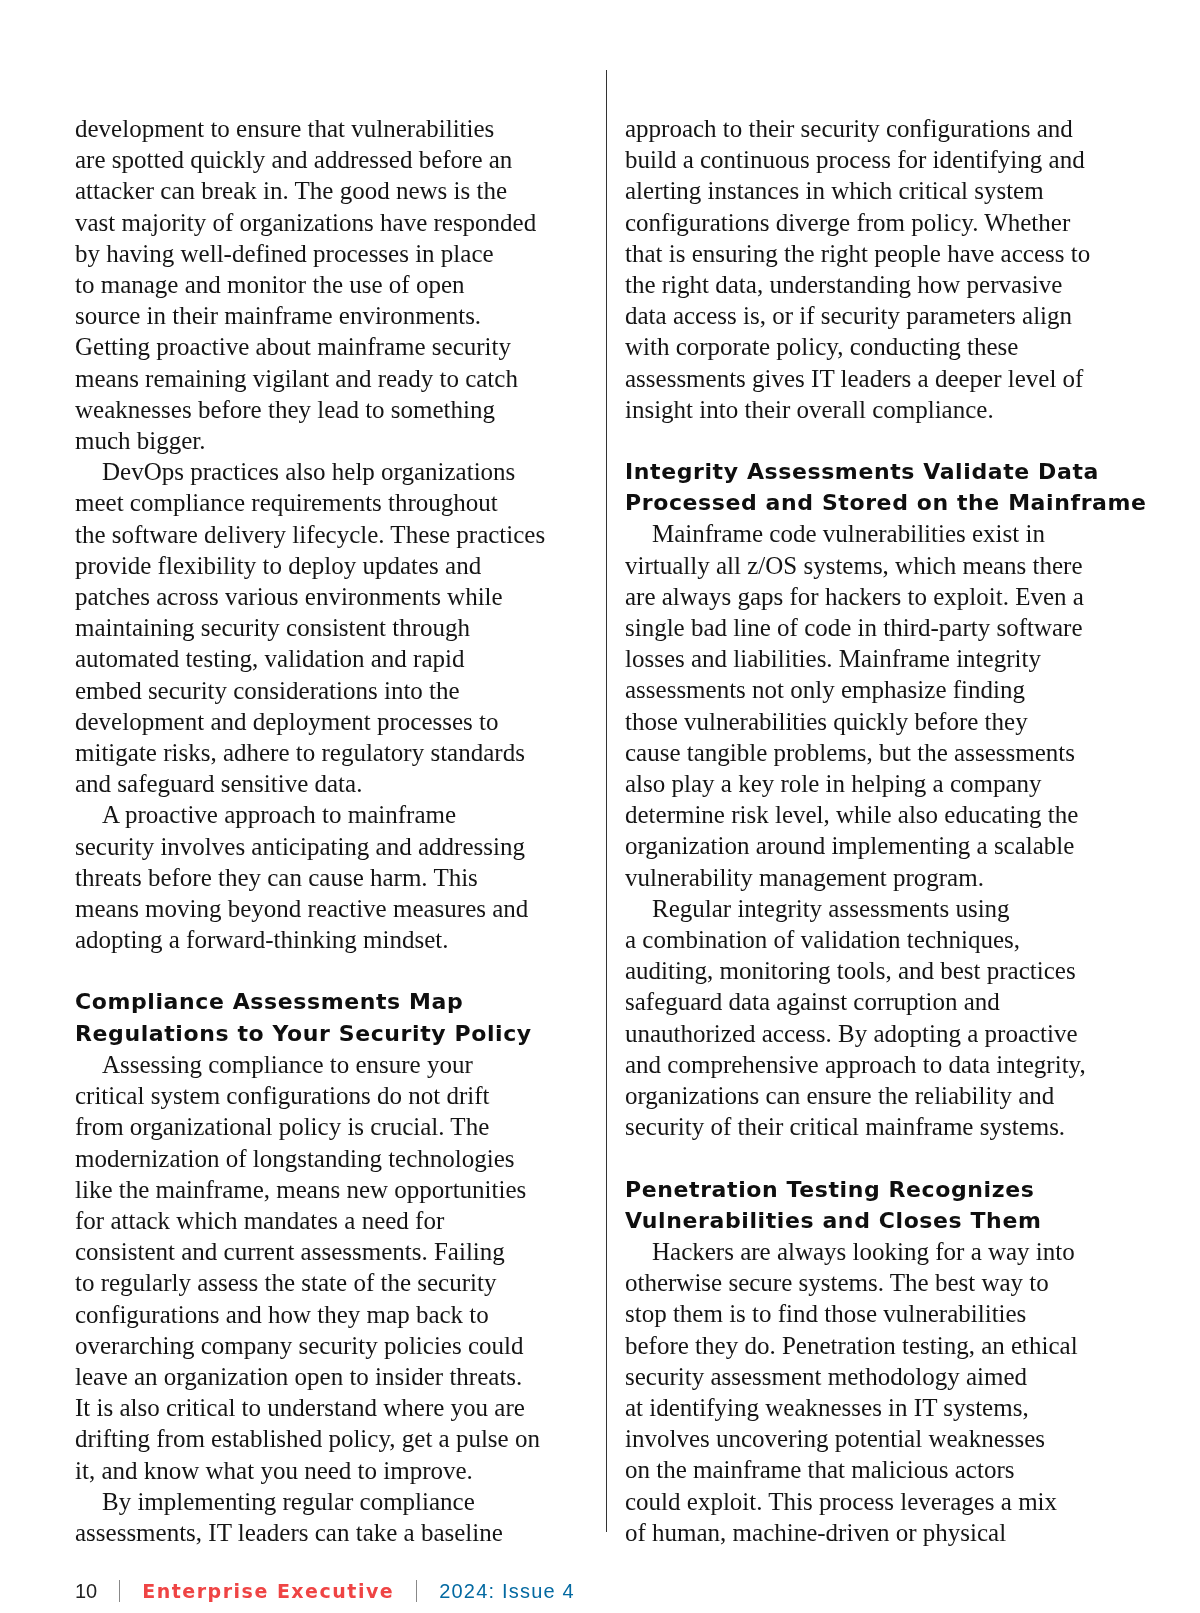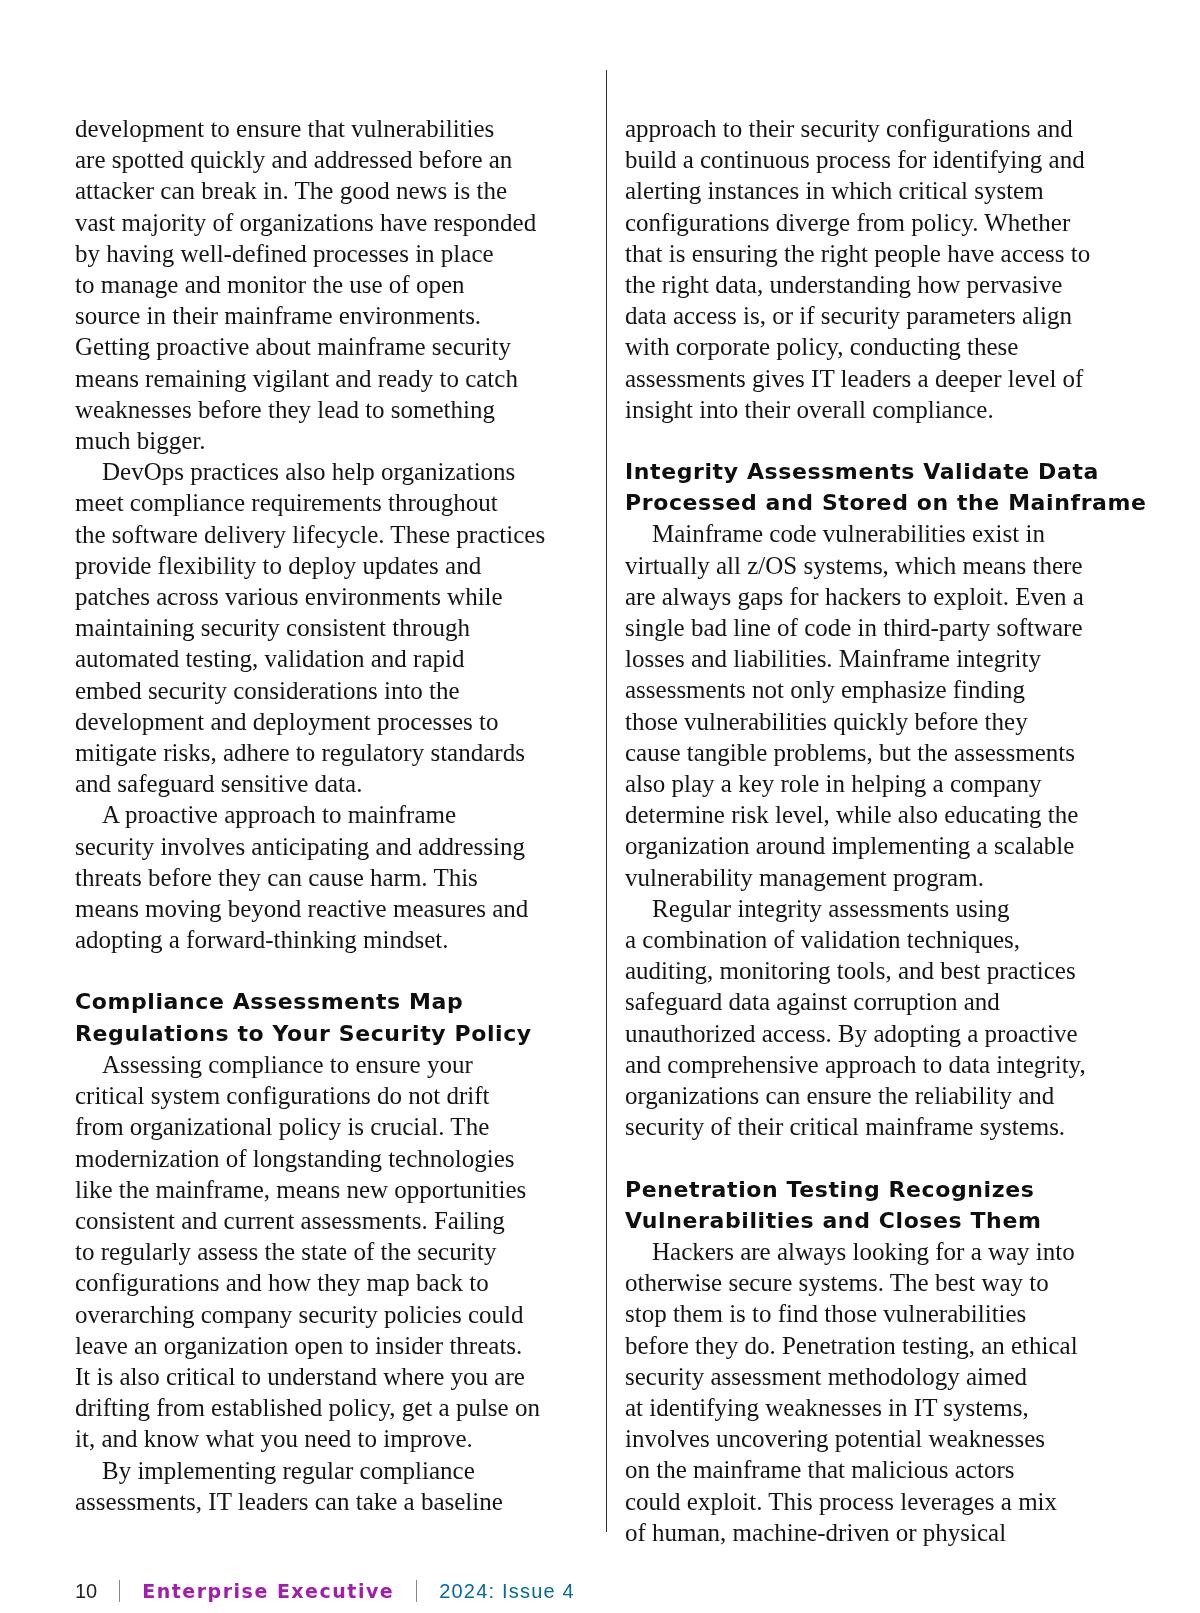--- a/index.html
+++ b/index.html
@@ -19,21 +19,21 @@
     font-family: "DejaVu Sans", "Liberation Sans", sans-serif;
     font-weight: bold; font-size: 22px; letter-spacing: 0.6px; line-height: 31.2px;
     color: #0f0f0f; white-space: nowrap; display: block;
   }
   .footer {
     position: absolute; top: 1578px; left: 75px;
     font-family: "Liberation Sans", "DejaVu Sans", sans-serif; font-size: 20px; color: #222;
     display: flex; align-items: center; height: 26px;
   }
   .footer .sep { display: inline-block; width: 1px; height: 22px; background: #888; margin: 0 22px; }
-  .footer .pub { font-family: "DejaVu Sans", sans-serif; font-weight: bold; letter-spacing: 1.5px; font-size: 19px; color: #a21caf; }
+  .footer .pub { font-family: "DejaVu Sans", sans-serif; font-weight: bold; letter-spacing: 1.5px; font-size: 19px; color: #ef4444; }
   .footer .issue { letter-spacing: 1.2px; color: #0369a1; }
 </style>
 </head>
 <body>
 
 <div class="col col-left">
   <div>
       <span class="line">development to ensure that vulnerabilities</span>
       <span class="line">are spotted quickly and addressed before an</span>
       <span class="line">attacker can break in. The good news is the</span>
@@ -70,20 +70,21 @@
   <div>
       <span class="head">Compliance Assessments Map</span>
       <span class="head">Regulations to Your Security Policy</span>
     </div>
   <div>
       <span class="line ind">Assessing compliance to ensure your</span>
       <span class="line">critical system configurations do not drift</span>
       <span class="line">from organizational policy is crucial. The</span>
       <span class="line">modernization of longstanding technologies</span>
       <span class="line">like the mainframe, means new opportunities</span>
+      <span class="line">for attack which mandates a need for</span>
       <span class="line">consistent and current assessments. Failing</span>
       <span class="line">to regularly assess the state of the security</span>
       <span class="line">configurations and how they map back to</span>
       <span class="line">overarching company security policies could</span>
       <span class="line">leave an organization open to insider threats.</span>
       <span class="line">It is also critical to understand where you are</span>
       <span class="line">drifting from established policy, get a pulse on</span>
       <span class="line">it, and know what you need to improve.</span>
     </div>
   <div>

